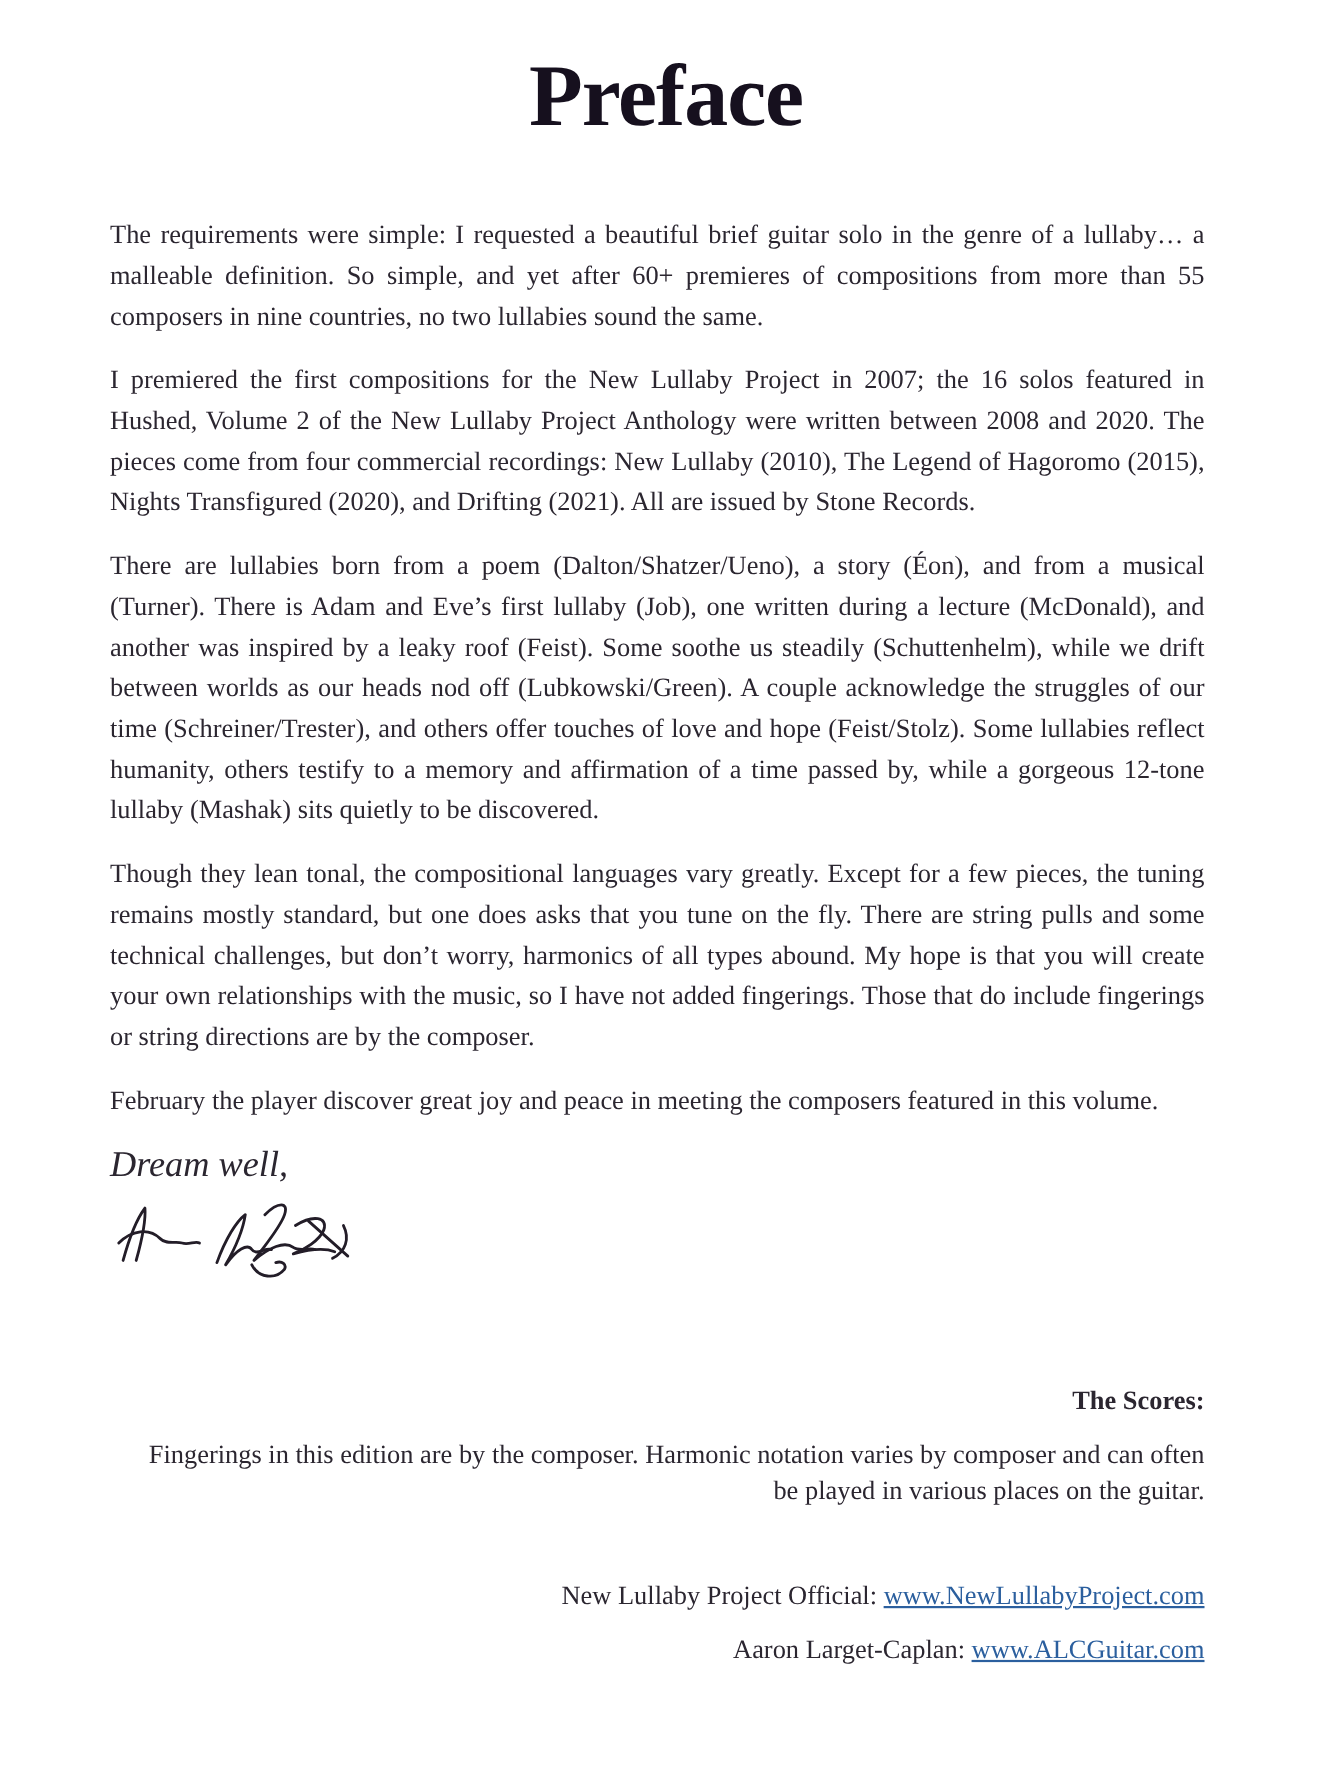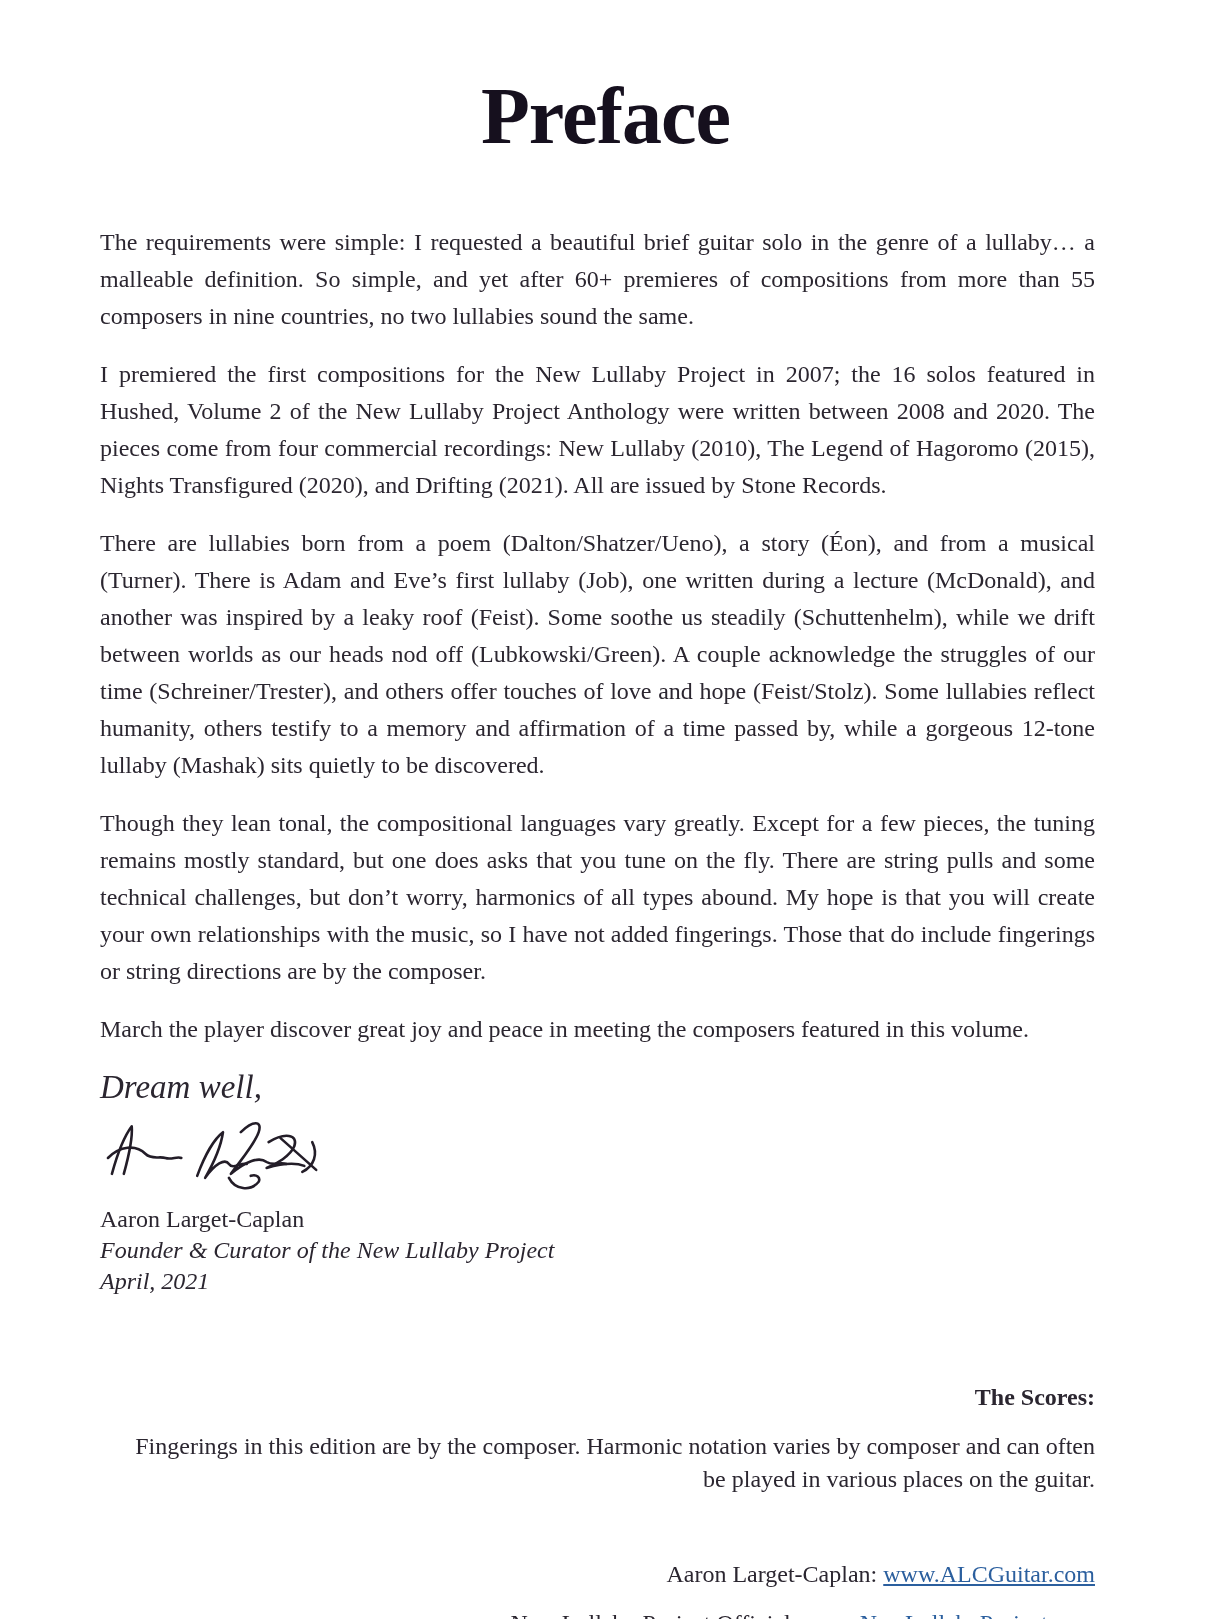--- a/index.html
+++ b/index.html
@@ -9,21 +9,21 @@
     height:1619px;
     margin:0 auto;
     background:#ffffff;
     font-family:"Liberation Serif","DejaVu Serif",serif;
     color:#2b2630;
     box-sizing:border-box;
     padding:0 103px 0 100px;
     overflow:hidden;
   }
   .page-title{
-    margin:72px 0 64px 0;
+    margin:44px 0 64px 0;
     text-align:center;
     font-size:80px;
     font-weight:bold;
     color:#16101e;
     letter-spacing:-1px;
     line-height:1.1;
   }
   .body-text p.para{
     margin:0 16px 21px 0;
     font-size:24px;
@@ -71,50 +71,45 @@
 
 <div class="page">
 
   <h1 class="page-title">Preface</h1>
 
   <div class="body-text">
     <p class="para"><span>The requirements were simple: I requested a beautiful brief guitar solo in the genre of a lullaby… a malleable definition. So simple, and yet after 60+ premieres of compositions from more than 55 composers in nine countries, no two lullabies sound the same.</span></p>
     <p class="para"><span>I premiered the first compositions for the </span><span class="i">New Lullaby Project</span><span> in 2007; the 16 solos featured in </span><span class="i">Hushed, Volume 2</span><span> of the </span><span class="i">New Lullaby Project Anthology</span><span> were written between 2008 and 2020. The pieces come from four commercial recordings: </span><span class="i">New Lullaby</span><span> (2010), </span><span class="i">The Legend of Hagoromo</span><span> (2015), </span><span class="i">Nights Transfigured</span><span> (2020), and </span><span class="i">Drifting</span><span> (2021). All are issued by Stone Records.</span></p>
     <p class="para"><span>There are lullabies born from a poem (Dalton/Shatzer/Ueno), a story (Éon), and from a musical (Turner). There is Adam and Eve’s first lullaby (Job), one written during a lecture (McDonald), and another was inspired by a leaky roof (Feist). Some soothe us steadily (Schuttenhelm), while we drift between worlds as our heads nod off (Lubkowski/Green). A couple acknowledge the struggles of our time (Schreiner/Trester), and others offer touches of love and hope (Feist/Stolz). Some lullabies reflect humanity, others testify to a memory and affirmation of a time passed by, while a gorgeous 12-tone lullaby (Mashak) sits quietly to be discovered.</span></p>
     <p class="para"><span>Though they lean tonal, the compositional languages vary greatly. Except for a few pieces, the tuning remains mostly standard, but one does asks that you tune on the fly. There are string pulls and some technical challenges, but don’t worry, harmonics of all types abound. My hope is that you will create your own relationships with the music, so I have not added fingerings. Those that do include fingerings or string directions are by the composer.</span></p>
-    <p class="para last-para"><span>March the player discover great joy and peace in meeting the composers featured in this volume.</span></p>
+    <p class="para last-para"><span>February the player discover great joy and peace in meeting the composers featured in this volume.</span></p>
 
     <p class="dream">Dream well,</p>
 
     <div class="signature">
       <svg viewBox="0 0 240 90" fill="none" stroke="#231d28" stroke-width="2.6" stroke-linecap="round" stroke-linejoin="round" aria-hidden="true">
         <path d="M10 62 C16 40 24 22 30 14 C31 26 27 44 22 62"></path>
         <path d="M6 46 C18 34 34 32 44 42 C50 48 58 44 64 46 C70 48 76 44 80 46"></path>
         <path d="M96 64 C104 42 114 26 122 20 C120 34 112 52 104 66 C114 52 124 46 128 52 C132 58 140 50 146 52"></path>
         <path d="M140 20 C152 8 162 8 158 20 C154 32 140 48 130 62 C144 50 158 44 166 50 C172 54 180 50 186 52"></path>
         <path d="M168 30 C184 20 198 22 194 34 C190 44 176 52 166 56 C180 52 194 50 204 54"></path>
         <path d="M180 26 L216 58"></path>
         <path d="M212 30 C218 42 214 54 202 60"></path>
         <path d="M128 66 C134 78 150 80 158 70 C160 66 156 62 150 64"></path>
       </svg>
     </div>
 
-    <div class="sig-block">
-      <div class="sig-name">Aaron Larget-Caplan</div>
-      <div class="sig-role">Founder &amp; Curator of the New Lullaby Project</div>
-      <div class="sig-date">April, 2021</div>
-    </div>
   </div>
 
   <div class="bottom-section">
     <p class="bottom-heading">The Scores:</p>
     <p>Fingerings in this edition are by the composer. Harmonic notation varies by composer and can often be played in various places on the guitar.</p>
 
     <div class="block-gap"></div>
 
+    <p><span>New Lullaby Project Official: </span><a class="link" href="#">www.NewLullabyProject.com</a></p>
     <p><span>Aaron Larget-Caplan: </span><a class="link" href="#">www.ALCGuitar.com</a></p>
-    <p><span>New Lullaby Project Official: </span><a class="link" href="#">www.NewLullabyProject.com</a></p>
 
     <div class="block-gap"></div>
 
   </div>
 
 </div>
 
 </body></html>

